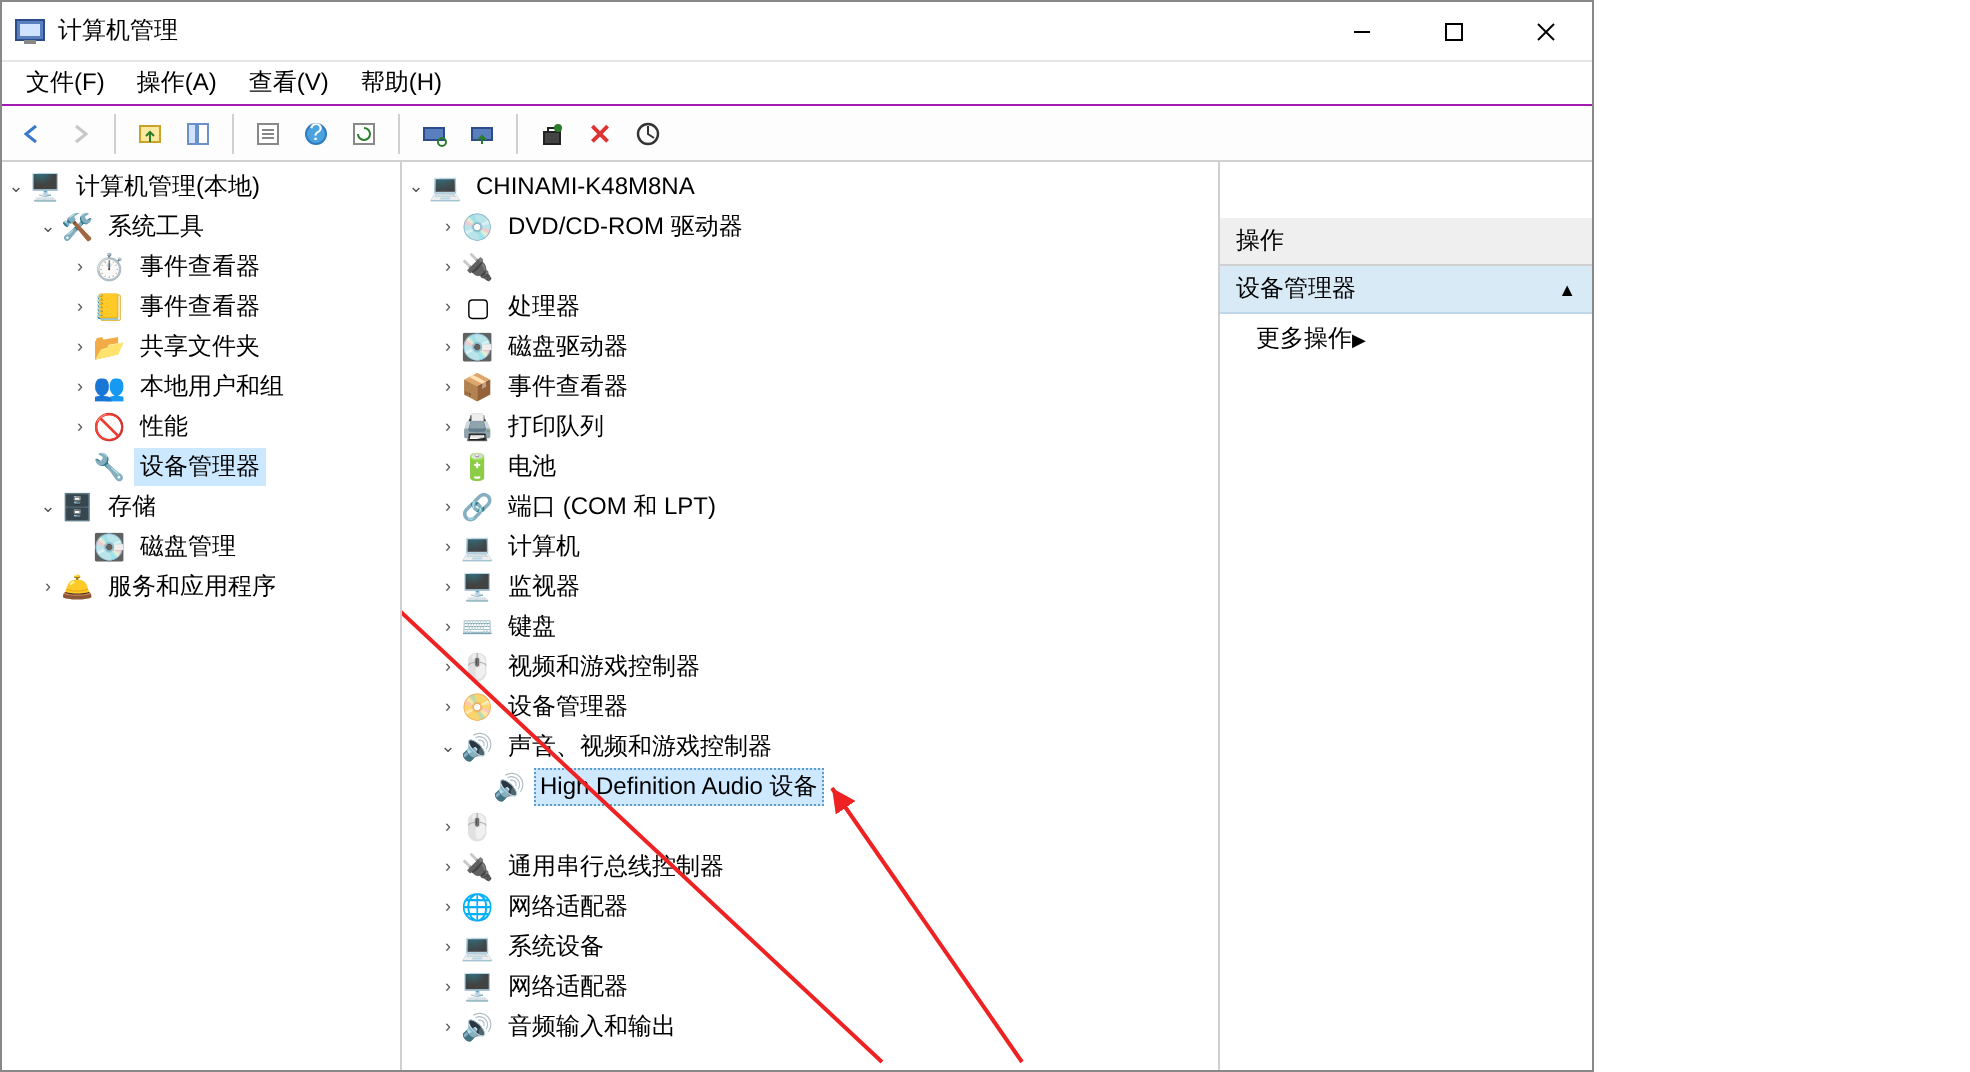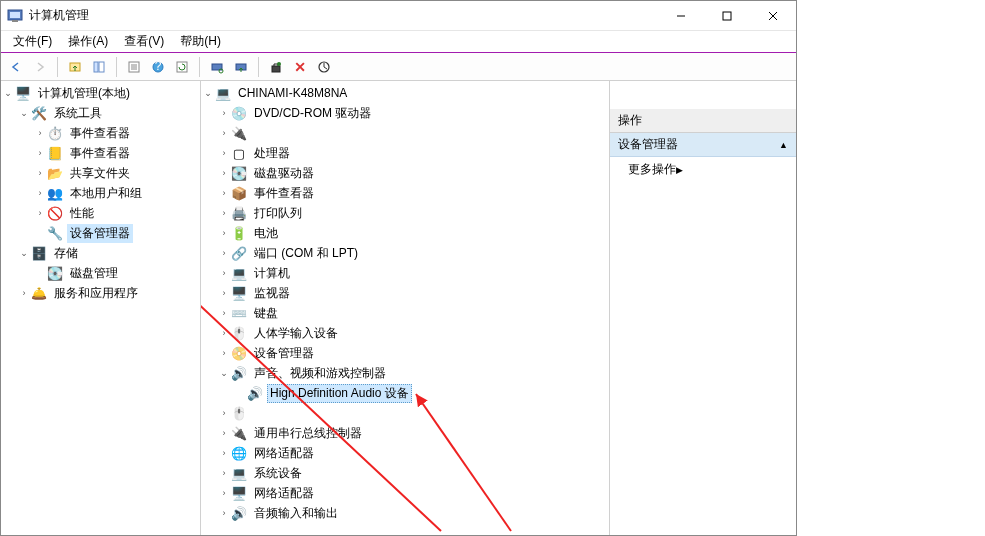--- a/index.html
+++ b/index.html
@@ -298,21 +298,21 @@
         <div class="tree-row">
           <span class="indent" style="width: 16px;"></span>
           <span class="expander">›</span>
           <span class="ico">⌨️</span>
           <span class="label">键盘</span>
         </div>
         <div class="tree-row">
           <span class="indent" style="width: 16px;"></span>
           <span class="expander">›</span>
           <span class="ico">🖱️</span>
-          <span class="label">人体学输入设备</span>
+          <span class="label">视频和游戏控制器</span>
         </div>
         <div class="tree-row">
           <span class="indent" style="width: 16px;"></span>
           <span class="expander">›</span>
           <span class="ico">📀</span>
           <span class="label">设备管理器</span>
         </div>
         <div class="tree-row">
           <span class="indent" style="width: 16px;"></span>
           <span class="expander">⌄</span>

